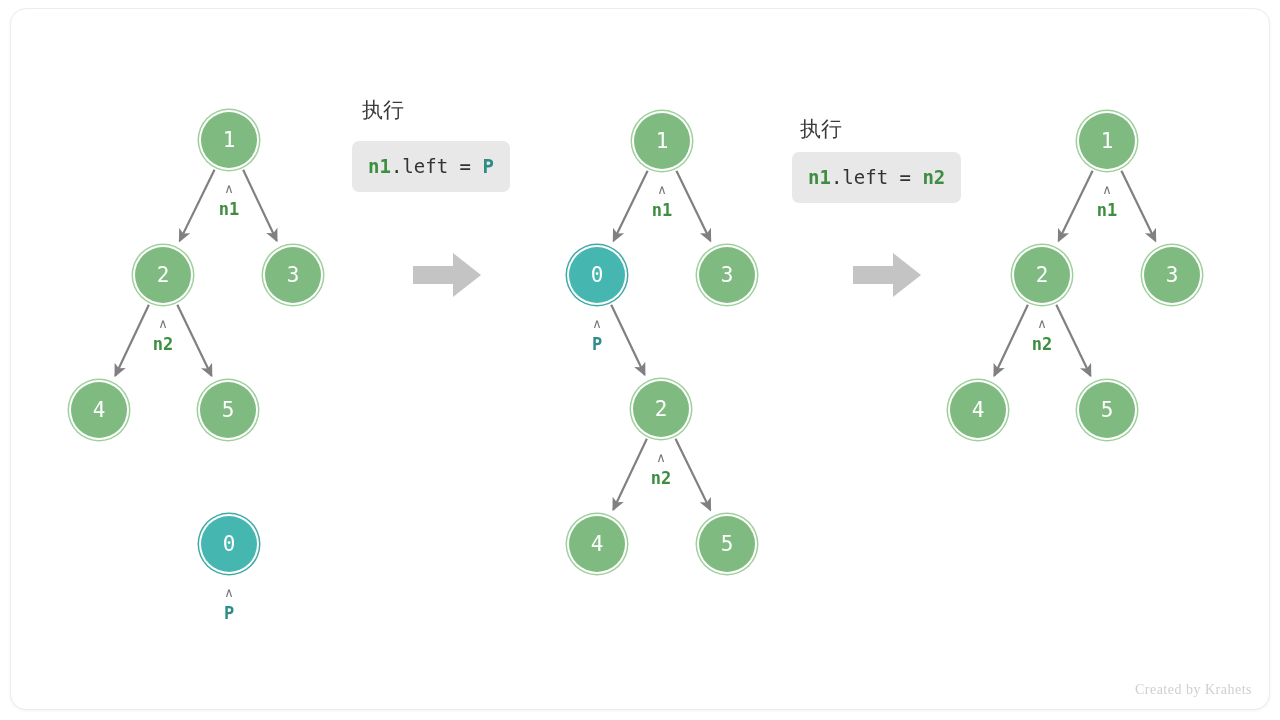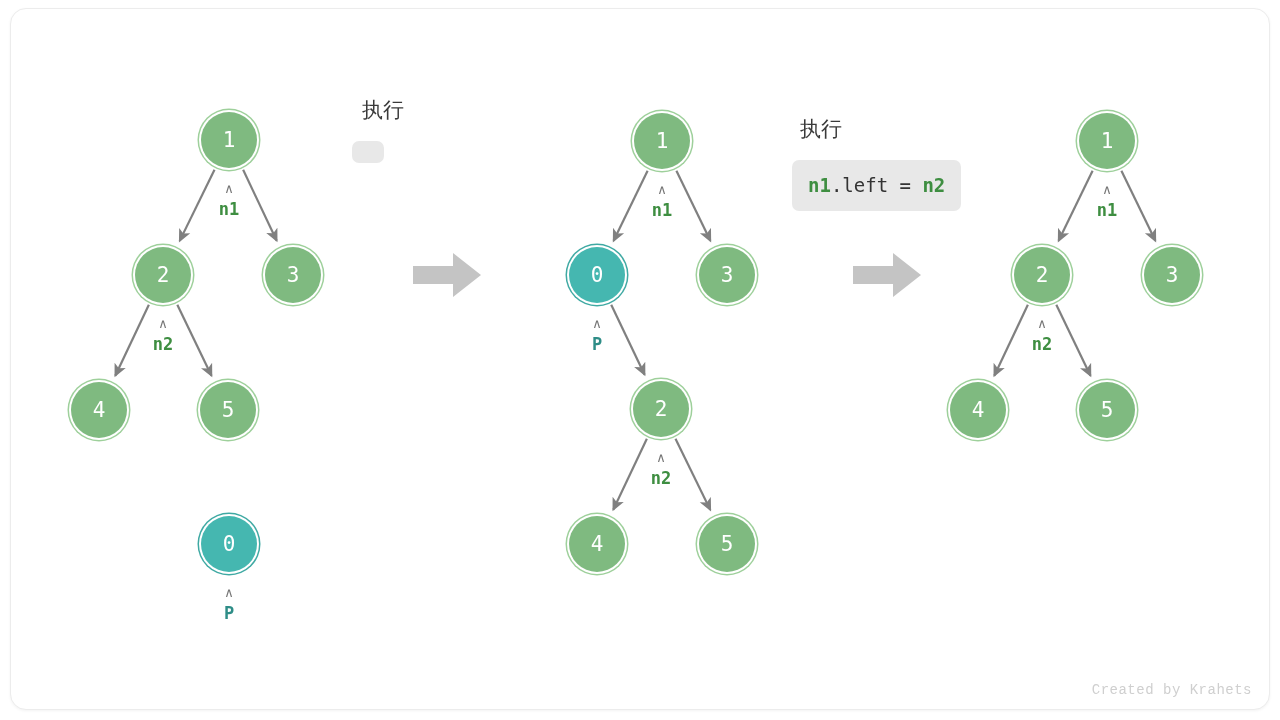--- a/index.html
+++ b/index.html
@@ -112,21 +112,21 @@
   
   .step-arrow { position: absolute; }
 
   
   #watermark {
     position: absolute;
     right: 28px;
     bottom: 22px;
     color: #cfcfcf;
     font-size: 14px;
-    font-family: Liberation Mono, monospace;
+    font-family: Liberation Serif, serif;
     letter-spacing: 0.5px;
   }
 </style>
 </head>
 <body>
 
 <div id="canvas">
   <div id="card"></div>
 
   <svg id="edges" viewBox="0 0 1280 720" xmlns="http://www.w3.org/2000/svg">
@@ -200,23 +200,23 @@
         <div class="caret">∧</div>
         <div class="ptr-label">n1</div>
       </div>
       <div class="ptr green-label" style="left: 1012px; top: 317px;">
         <div class="caret">∧</div>
         <div class="ptr-label">n2</div>
       </div>
     </div>
   <div id="steps-layer">
       <div class="step-caption" style="left: 362px; top: 100px;">执行</div>
-      <div class="code-box" style="left: 352px; top: 141px;"></div>
+      <div class="code-box" style="left: 352px; top: 141px;"><div><span class="tok-n">n1</span><span class="tok-plain">.left = </span><span class="tok-p">P</span></div></div>
       <div class="step-caption" style="left: 800px; top: 119px;">执行</div>
-      <div class="code-box" style="left: 792px; top: 160px;"><div><span class="tok-n">n1</span><span class="tok-plain">.left = </span><span class="tok-n">n2</span></div></div>
+      <div class="code-box" style="left: 792px; top: 152px;"><div><span class="tok-n">n1</span><span class="tok-plain">.left = </span><span class="tok-n">n2</span></div></div>
     </div>
   <div id="arrows-layer">
       <div class="step-arrow" style="left: 413px; top: 250px; width: 68px; height: 50px;"><svg width="68" height="50" viewBox="0 0 68 50" xmlns="http://www.w3.org/2000/svg">
           <path d="M0,16 L40,16 L40,3 L68,25 L40,47 L40,34 L0,34 Z" fill="#C4C4C4"></path>
         </svg></div>
       <div class="step-arrow" style="left: 853px; top: 250px; width: 68px; height: 50px;"><svg width="68" height="50" viewBox="0 0 68 50" xmlns="http://www.w3.org/2000/svg">
           <path d="M0,16 L40,16 L40,3 L68,25 L40,47 L40,34 L0,34 Z" fill="#C4C4C4"></path>
         </svg></div>
     </div>
 

